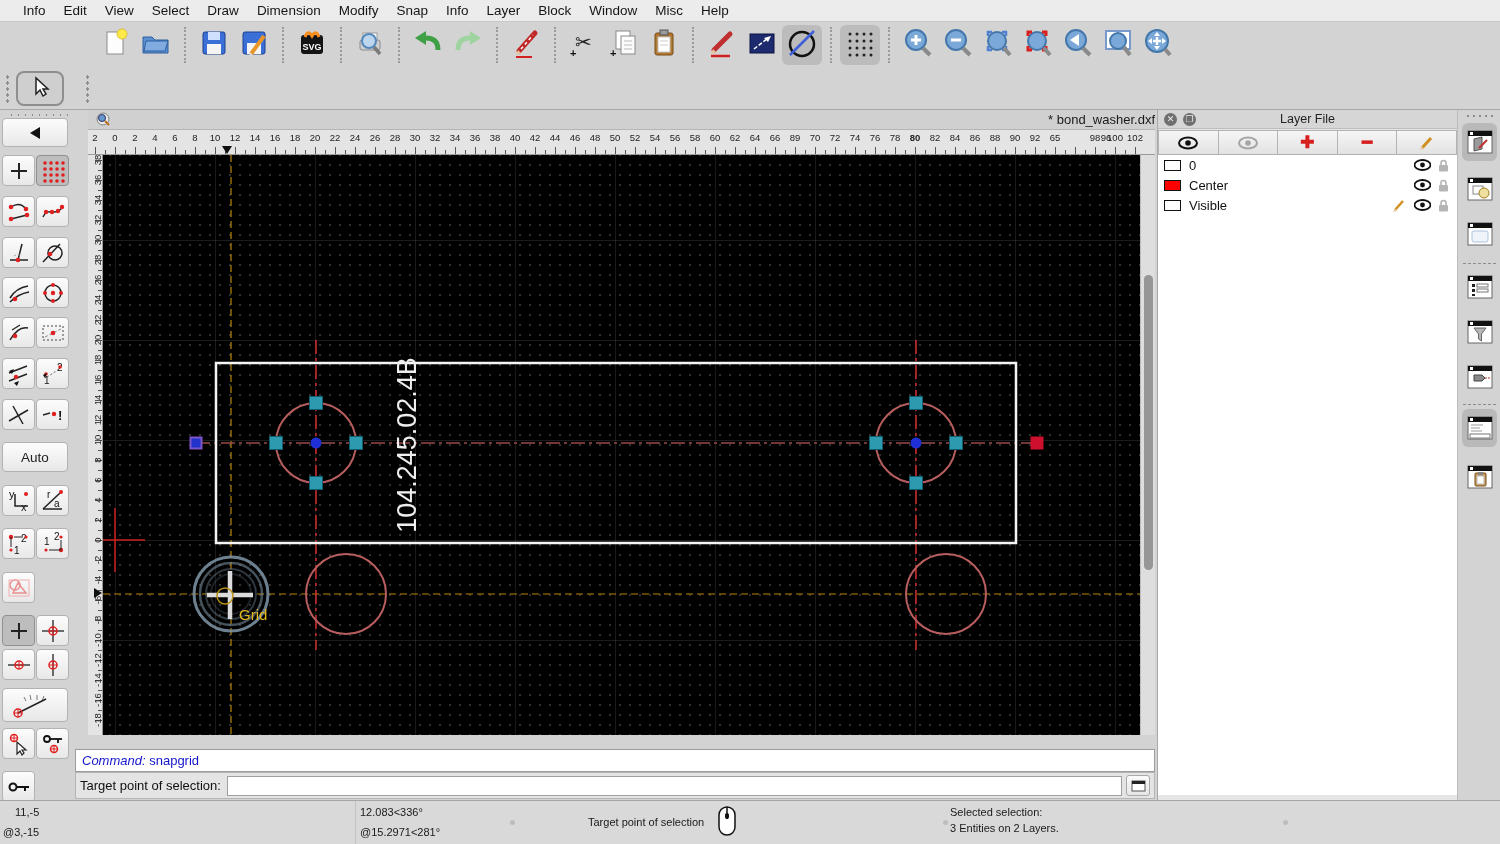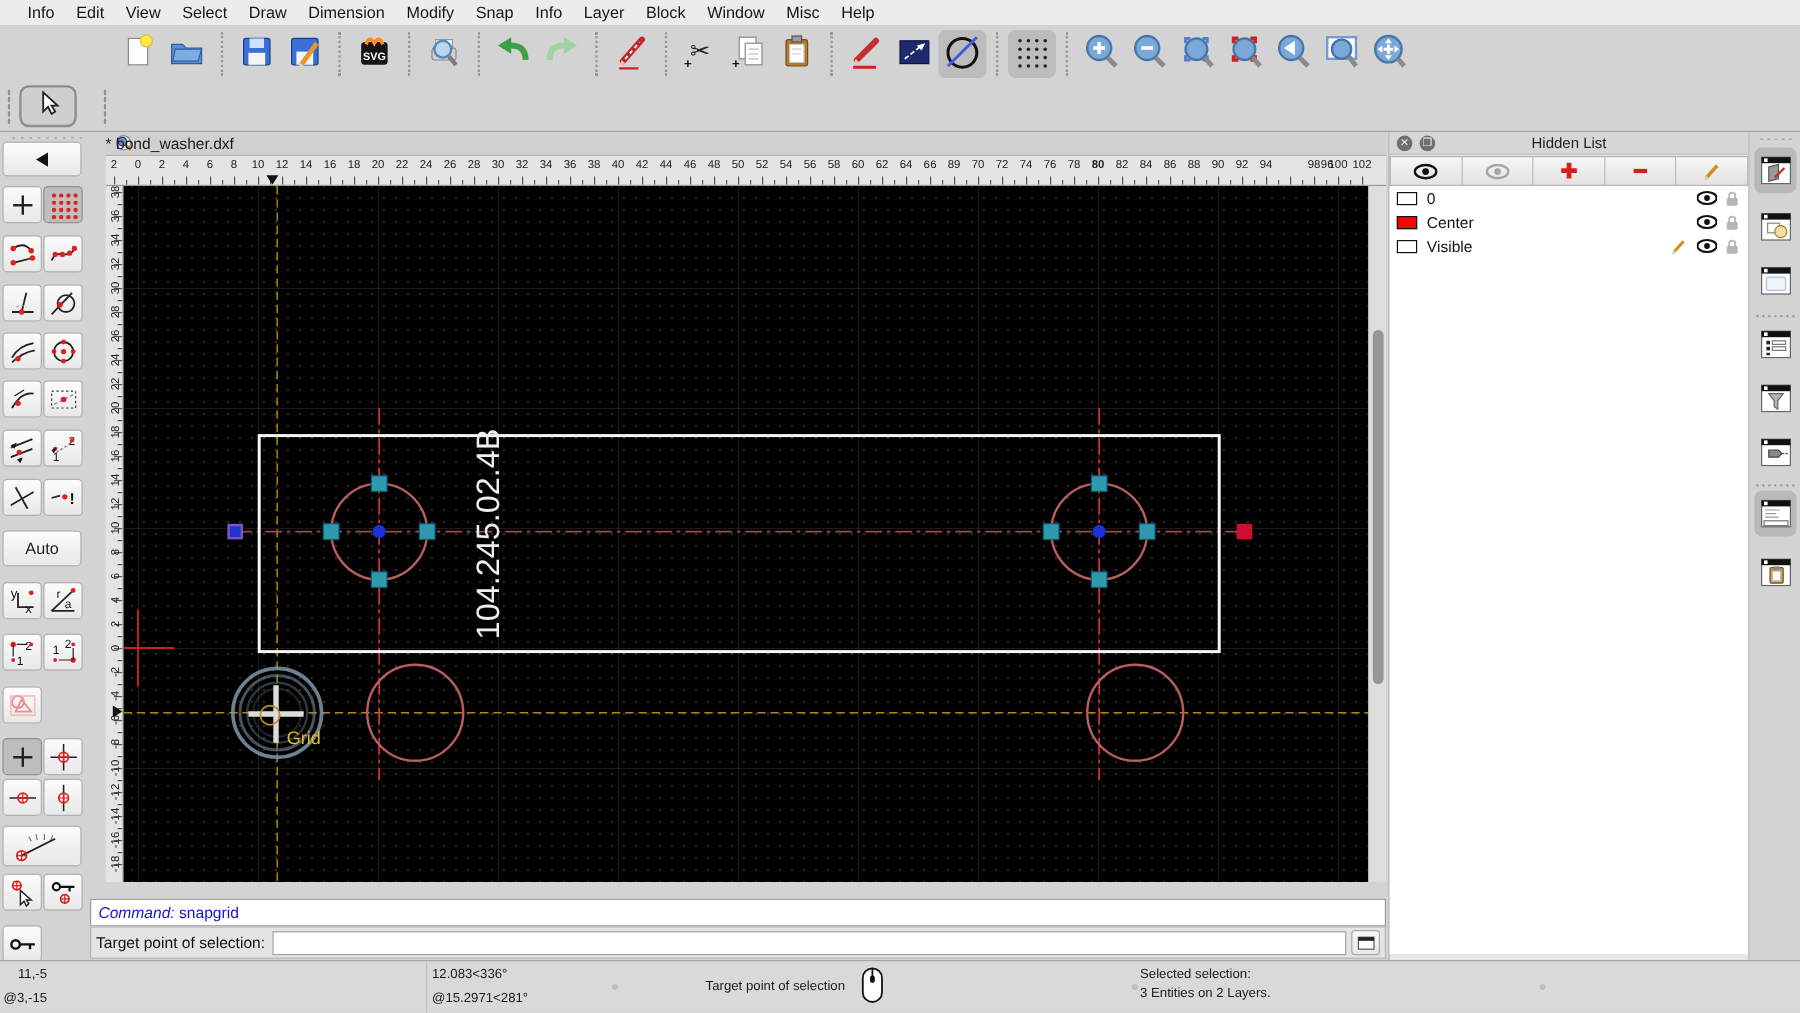--- a/index.html
+++ b/index.html
@@ -37,21 +37,21 @@
   .sbtn.c1 { left:2px; } .sbtn.c2 { left:36px; }
   .sbtn.wide { width:66px; left:2px; }
   #back-btn { position:absolute; left:2px; top:8px; width:66px; height:29px; border:1px solid #b2b2b2;
     border-radius:4px; background:linear-gradient(#fcfcfc,#e8e8e8); display:flex; align-items:center; justify-content:center;
     font-size:13px; color:#111; }
   .auto-label { font-size:13.5px; color:#222; }
 
   
   #mdi-titlebar { position:absolute; left:88px; top:110px; width:1067px; height:20px; background:#d0d0d0;
     border-bottom:1px solid #b5b5b5; }
-  #mdi-title { position:absolute; left:0; top:2px; width:100%; text-align:left; font-size:13px; color:#1a1a1a; }
+  #mdi-title { position:absolute; left:0; top:2px; width:100%; text-align:right; font-size:13px; color:#1a1a1a; }
   #mdi-icon { position:absolute; left:8px; top:2px; }
 
   
   #hruler { position:absolute; left:88px; top:130px; width:1067px; height:25px; background:#e4e4e4;
     border-bottom:1px solid #9a9a9a; overflow:hidden; }
   #vruler { position:absolute; left:88px; top:155px; width:15px; height:580px; background:#e4e4e4;
     border-right:1px solid #9a9a9a; overflow:hidden; }
   .hlab { position:absolute; top:2px; font-size:9.5px; color:#222; transform:translateX(-50%); }
   .htick { position:absolute; bottom:0; width:1px; background:#555; }
   .vlab { position:absolute; left:1px; font-size:9.5px; color:#222; transform:translate(-2px,-50%) rotate(-90deg); width:20px; text-align:center; }
@@ -763,21 +763,21 @@
         <div class="htick" style="left: 627px; height: 7px;"></div>
         <span class="hlab" style="left: 627px;">60</span>
         <div class="htick" style="left: 637px; height: 4px;"></div>
         <div class="htick" style="left: 647px; height: 7px;"></div>
         <span class="hlab" style="left: 647px;">62</span>
         <div class="htick" style="left: 657px; height: 4px;"></div>
         <div class="htick" style="left: 667px; height: 7px;"></div>
         <span class="hlab" style="left: 667px;">64</span>
         <div class="htick" style="left: 677px; height: 4px;"></div>
         <div class="htick" style="left: 687px; height: 7px;"></div>
-        <span class="hlab" style="left: 687px; font-family: Liberation Mono, monospace;">66</span>
+        <span class="hlab" style="left: 687px;">66</span>
         <div class="htick" style="left: 697px; height: 4px;"></div>
         <div class="htick" style="left: 707px; height: 7px;"></div>
         <span class="hlab" style="left: 707px;">89</span>
         <div class="htick" style="left: 717px; height: 4px;"></div>
         <div class="htick" style="left: 727px; height: 7px;"></div>
         <span class="hlab" style="left: 727px;">70</span>
         <div class="htick" style="left: 737px; height: 4px;"></div>
         <div class="htick" style="left: 747px; height: 7px;"></div>
         <span class="hlab" style="left: 747px;">72</span>
         <div class="htick" style="left: 757px; height: 4px;"></div>
@@ -805,21 +805,21 @@
         <div class="htick" style="left: 907px; height: 7px;"></div>
         <span class="hlab" style="left: 907px;">88</span>
         <div class="htick" style="left: 917px; height: 4px;"></div>
         <div class="htick" style="left: 927px; height: 7px;"></div>
         <span class="hlab" style="left: 927px;">90</span>
         <div class="htick" style="left: 937px; height: 4px;"></div>
         <div class="htick" style="left: 947px; height: 7px;"></div>
         <span class="hlab" style="left: 947px;">92</span>
         <div class="htick" style="left: 957px; height: 4px;"></div>
         <div class="htick" style="left: 967px; height: 7px;"></div>
-        <span class="hlab" style="left: 967px;">94</span>
+        <span class="hlab" style="left: 967px;">65</span>
         <div class="htick" style="left: 977px; height: 4px;"></div>
         <div class="htick" style="left: 987px; height: 7px;"></div>
         <span class="hlab" style="left: 1018px;">96</span>
         <div class="htick" style="left: 997px; height: 4px;"></div>
         <div class="htick" style="left: 1007px; height: 7px;"></div>
         <span class="hlab" style="left: 1007px;">98</span>
         <div class="htick" style="left: 1017px; height: 4px;"></div>
         <div class="htick" style="left: 1027px; height: 7px;"></div>
         <span class="hlab" style="left: 1027px;">100</span>
         <div class="htick" style="left: 1037px; height: 4px;"></div>
@@ -991,21 +991,21 @@
           <rect x="1" y="1" width="13" height="10" fill="#fff" stroke="#555"></rect>
           <rect x="1" y="1" width="13" height="3" fill="#222"></rect>
         </svg>
     </div>
   </div>
 
   <div id="rpanel">
     <div id="rpanel-titlebar">
       <div class="titlebar-btn" style="left:6px;">✕</div>
       <div class="titlebar-btn" style="left:25px;">❐</div>
-      <div id="rpanel-title">Hidden List</div>
+      <div id="rpanel-title">Layer File</div>
     </div>
     <div id="layer-toolbar">
       <div class="ltb-btn">
         <svg width="20" height="14">
             <ellipse cx="10" cy="7" rx="9" ry="5.5" fill="none" stroke="#111" stroke-width="2"></ellipse>
             <circle cx="10" cy="7" r="2.8" fill="#111"></circle>
           </svg>
         </div>
       <div class="ltb-btn">
         <svg width="20" height="14">

